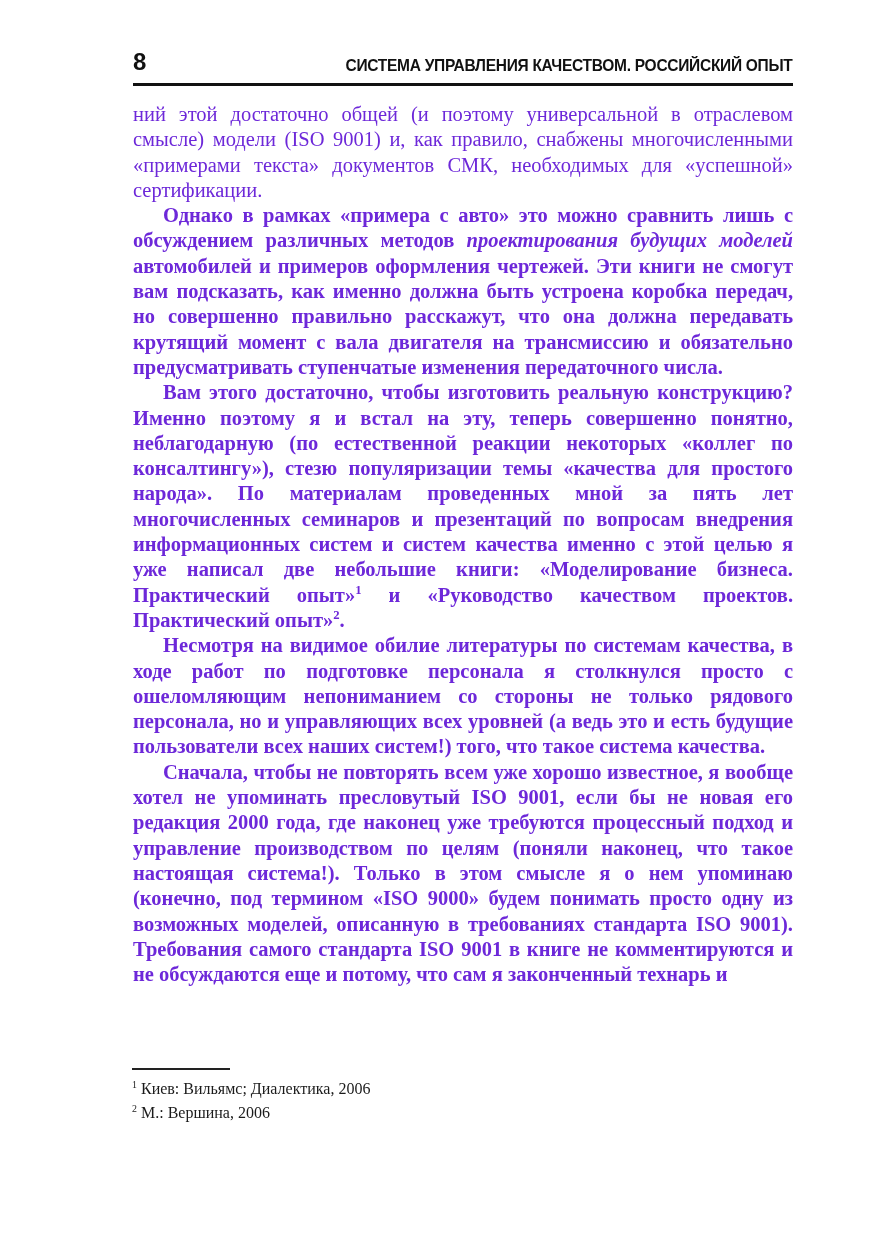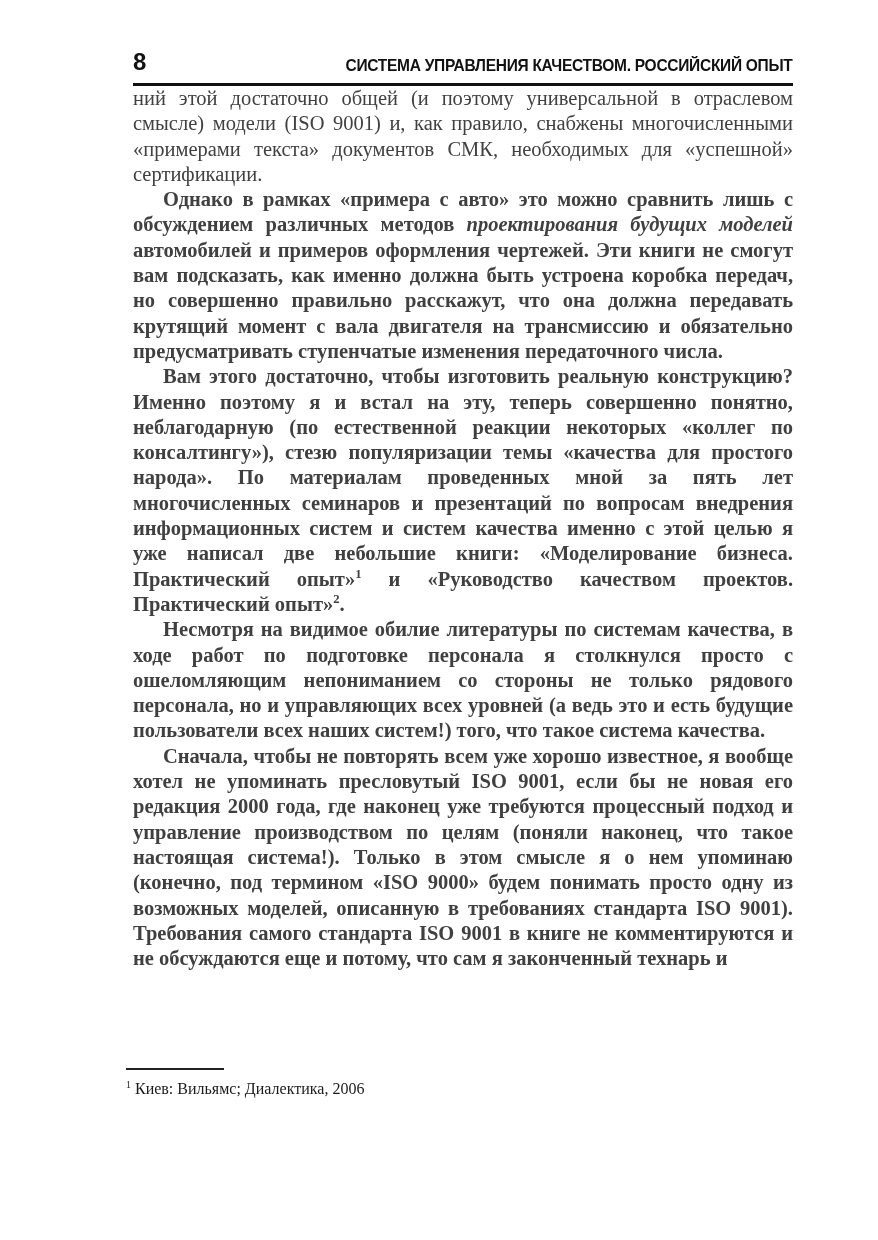--- a/index.html
+++ b/index.html
@@ -42,44 +42,45 @@
     transform: scaleX(0.94);
     transform-origin: right bottom;
     white-space: nowrap;
   }
   .header-rule {
     margin-top: 9px;
     height: 3px;
     background: #111111;
   }
   .body-text {
+    margin-top: 16px;
     font-size: 20.5px;
     line-height: 25.3px;
     text-align: justify;
-    color: #404040;
+    color: #6d28d9;
   }
   .body-text p {
     margin: 0;
     padding: 0;
   }
   .body-text p.indent {
     text-indent: 30px;
     font-weight: bold;
   }
   .body-text em {
     font-style: italic;
   }
   .body-text sup, .footnote sup {
     font-size: 0.62em;
     line-height: 0;
     vertical-align: super;
   }
   .footnote-block {
     position: absolute;
-    left: 126px;
+    left: 132px;
     top: 1068px;
     width: 660px;
   }
   .footnote-rule {
     width: 98px;
     height: 2px;
     background: #222222;
     margin-bottom: 7px;
   }
   .footnote {
@@ -110,15 +111,16 @@
         <p class="indent"><span>Несмотря на видимое обилие литературы по системам качества, в ходе работ по подготовке персонала я столкнулся просто с ошеломляющим непониманием со стороны не только рядового персонала, но и управляющих всех уровней (а ведь это и есть будущие пользователи всех наших систем!) того, что такое система качества.</span></p>
         <p class="indent"><span>Сначала, чтобы не повторять всем уже хорошо известное, я вообще хотел не упоминать пресловутый ISO 9001, если бы не новая его редакция 2000 года, где наконец уже требуются процессный подход и управление производством по целям (поняли наконец, что такое настоящая система!). Только в этом смысле я о нем упоминаю (конечно, под термином «ISO 9000» будем понимать просто одну из возможных моделей, описанную в требованиях стандарта ISO 9001). Требования самого стандарта ISO 9001 в книге не комментируются и не обсуждаются еще и потому, что сам я законченный технарь и</span></p>
       </div>
 
   </div>
 
   <div class="footnote-block">
     <div class="footnote-rule"></div>
     <div id="footnotes">
         <div class="footnote"><sup>1</sup><span>Киев: Вильямс; Диалектика, 2006</span></div>
+        <div class="footnote"><sup>2</sup><span>М.: Вершина, 2006</span></div>
       </div>
   </div>
 </div>
 
 </body></html>

